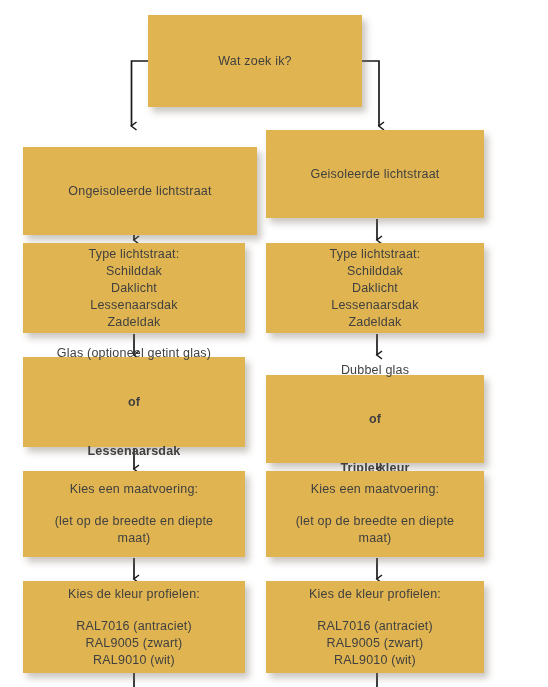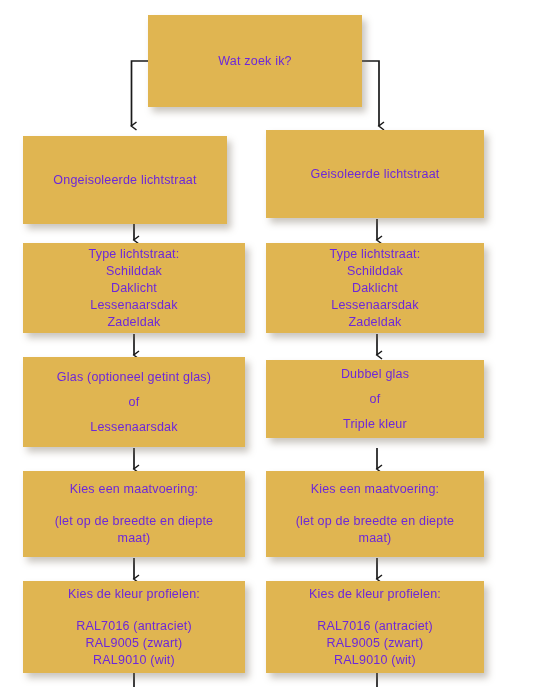--- a/index.html
+++ b/index.html
@@ -41,24 +41,25 @@
     color: #ffffff;
     box-shadow: 4px 5px 7px rgba(120,110,95,0.40);
     z-index: 2;
   }
   .node .line {
     display: block;
     font-size: 12.5px;
     line-height: 17px;
     letter-spacing: 0.2px;
     white-space: pre-wrap;
-    color: #6d28d9;
+    color: #404040;
   }
   .node .line.gap-before {
-    margin-top: 8px;
+    margin-top: 32px;
+    font-weight: bold;
   }
   .node .line.gap-small-before {
     margin-top: 15px;
   }
   .node.root .line {
     font-size: 12.5px;
   }
   .node.wide-wrap {
     padding: 0 16px;
   }
@@ -89,21 +90,21 @@
     <path d="M377,334 L377,355" fill="none" stroke="#1a1a1a" stroke-width="1.7" marker-end="url(#arrow)"></path>
     <path d="M377,448 L377,469" fill="none" stroke="#1a1a1a" stroke-width="1.7" marker-end="url(#arrow)"></path>
     <path d="M377,558 L377,579" fill="none" stroke="#1a1a1a" stroke-width="1.7" marker-end="url(#arrow)"></path>
     <path d="M377,673 L377,687" fill="none" stroke="#1a1a1a" stroke-width="1.7"></path>
   </svg>
 
   <div class="node root" style="left:148px; top:15px; width:214px; height:92px;">
     <span class="line">Wat zoek ik?</span>
   </div>
 
-  <div class="node" style="left:23px; top:136px; width:204px; height:88px;">
+  <div class="node" style="left:23px; top:147px; width:234px; height:88px;">
     <span class="line">Ongeisoleerde lichtstraat</span>
   </div>
 
   <div class="node" style="left:23px; top:243px; width:222px; height:90px;">
     <span class="line">Type lichtstraat:</span>
     <span class="line">Schilddak</span>
     <span class="line">Daklicht</span>
     <span class="line">Lessenaarsdak</span>
     <span class="line">Zadeldak</span>
   </div>
@@ -131,21 +132,21 @@
   </div>
 
   <div class="node" style="left:266px; top:243px; width:218px; height:90px;">
     <span class="line">Type lichtstraat:</span>
     <span class="line">Schilddak</span>
     <span class="line">Daklicht</span>
     <span class="line">Lessenaarsdak</span>
     <span class="line">Zadeldak</span>
   </div>
 
-  <div class="node wide-wrap" style="left:266px; top:360px; width:218px; height:78px;">
+  <div class="node wide-wrap" style="left:266px; top:375px; width:218px; height:88px;">
     <span class="line">Dubbel glas</span>
     <span class="line gap-before">of</span>
     <span class="line gap-before">Triple kleur</span>
   </div>
 
   <div class="node wide-wrap" style="left:266px; top:471px; width:218px; height:86px;">
     <span class="line">Kies een maatvoering:</span>
     <span class="line gap-small-before">(let op de breedte en diepte maat)</span>
   </div>
 

